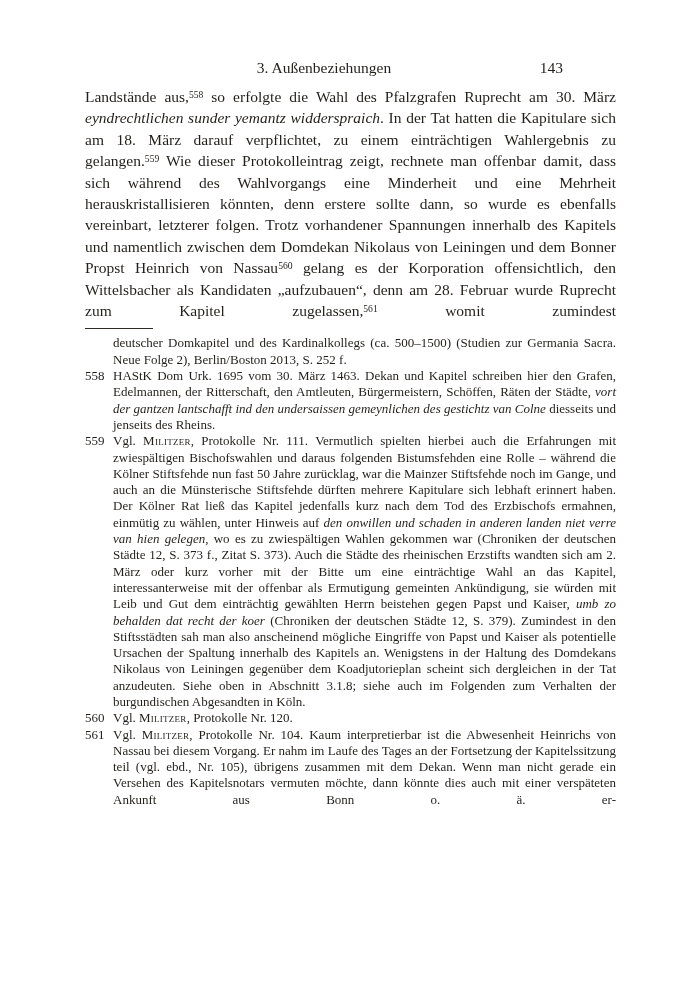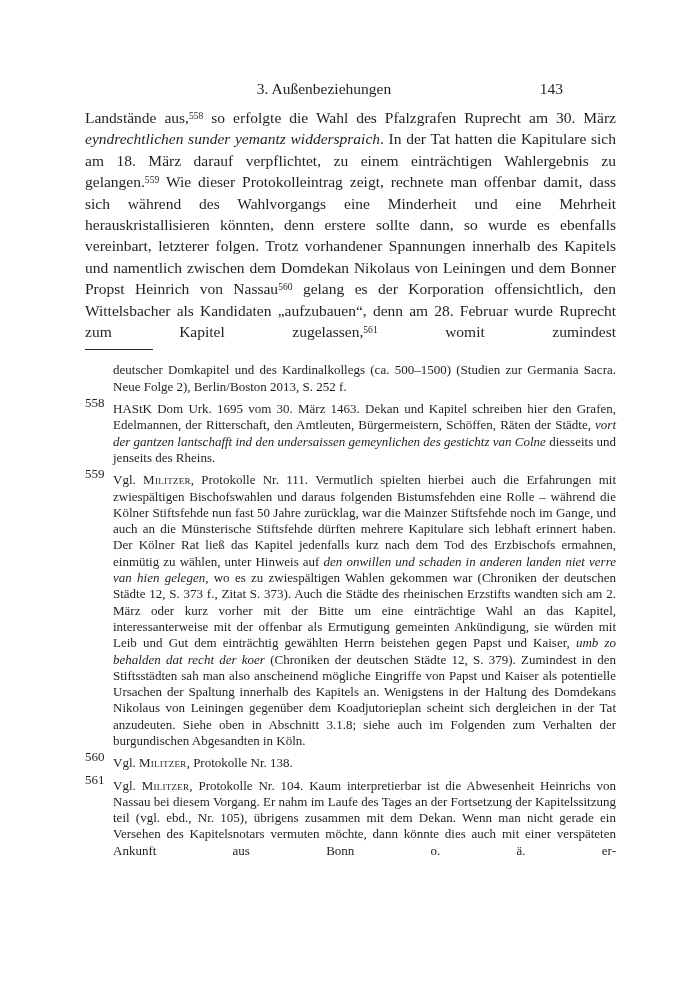--- a/index.html
+++ b/index.html
@@ -6,21 +6,21 @@
   html, body { background: #ffffff; }
   body {
     width: 700px; height: 988px;
     font-family: "Liberation Serif", "DejaVu Serif", serif;
     color: #221f1b;
     -webkit-font-smoothing: antialiased;
   }
   .page {
     position: relative;
     width: 700px; height: 988px;
-    padding: 78px 84px 0 85px;
+    padding: 57px 84px 0 85px;
     overflow: hidden;
     background: #ffffff;
   }
   .running-head {
     position: relative;
     width: 478px; height: 21px;
     font-size: 15.5px; line-height: 21px;
   }
   .chapter-title { text-align: center; }
   .folio { position: absolute; right: 0; top: 0; }
@@ -38,21 +38,21 @@
     width: 68px; height: 0;
     border-top: 1.2px solid #2e2a26;
   }
   .footnotes {
     margin-top: 6px;
     font-size: 13px;
     line-height: 16.3px;
   }
   .footnote { display: flex; }
   .fn-num { flex: 0 0 28px; width: 28px; }
-  .fn-text { flex: 1; text-align: justify; hyphens: auto; margin-top: 6px; }
+  .fn-text { flex: 1; text-align: justify; hyphens: auto; }
   .footnote:last-child .fn-text { text-align-last: justify; }
   .run-normal { font-style: normal; }
   .run-italic { font-style: italic; }
   .run-smallcaps { font-variant: small-caps; letter-spacing: 0.02em; }
   .run-superscript {
     font-size: 62%;
     position: relative;
     top: -0.42em;
     line-height: 0;
   }
@@ -82,21 +82,21 @@
     <span class="fn-text"><span class="run-normal">HAStK Dom Urk. 1695 vom 30. März 1463. Dekan und Kapitel schreiben hier den Grafen, Edelmannen, der Ritterschaft, den Amtleuten, Bürgermeistern, Schöffen, Räten der Städte, </span><span class="run-italic">vort der gantzen lantschafft ind den undersaissen gemeynlichen des gestichtz van Colne</span><span class="run-normal"> diesseits und jenseits des Rheins.</span></span>
   </div>
 
   <div class="footnote">
     <span class="fn-num">559</span>
     <span class="fn-text"><span class="run-normal">Vgl. </span><span class="run-smallcaps">Militzer</span><span class="run-normal">, Protokolle Nr. 111. Vermutlich spielten hierbei auch die Erfahrungen mit zwiespältigen Bischofswahlen und daraus folgenden Bistumsfehden eine Rolle – während die Kölner Stiftsfehde nun fast 50 Jahre zurücklag, war die Mainzer Stiftsfehde noch im Gange, und auch an die Münsterische Stiftsfehde dürften mehrere Kapitulare sich lebhaft erinnert haben. Der Kölner Rat ließ das Kapitel jedenfalls kurz nach dem Tod des Erzbischofs ermahnen, einmütig zu wählen, unter Hinweis auf </span><span class="run-italic">den onwillen und schaden in anderen landen niet verre van hien gelegen</span><span class="run-normal">, wo es zu zwiespältigen Wahlen gekommen war (Chroniken der deutschen Städte 12, S. 373 f., Zitat S. 373). Auch die Städte des rheinischen Erzstifts wandten sich am 2. März oder kurz vorher mit der Bitte um eine einträchtige Wahl an das Kapitel, interessanterweise mit der offenbar als Ermutigung gemeinten Ankündigung, sie würden mit Leib und Gut dem einträchtig gewählten Herrn beistehen gegen Papst und Kaiser, </span><span class="run-italic">umb zo behalden dat recht der koer</span><span class="run-normal"> (Chroniken der deutschen Städte 12, S. 379). Zumindest in den Stiftsstädten sah man also anscheinend mögliche Eingriffe von Papst und Kaiser als potentielle Ursachen der Spaltung innerhalb des Kapitels an. Wenigstens in der Haltung des Domdekans Nikolaus von Leiningen gegenüber dem Koadjutorieplan scheint sich dergleichen in der Tat anzudeuten. Siehe oben in Abschnitt 3.1.8; siehe auch im Folgenden zum Verhalten der burgundischen Abgesandten in Köln.</span></span>
   </div>
 
   <div class="footnote">
     <span class="fn-num">560</span>
-    <span class="fn-text"><span class="run-normal">Vgl. </span><span class="run-smallcaps">Militzer</span><span class="run-normal">, Protokolle Nr. 138.</span></span>
+    <span class="fn-text"><span class="run-normal">Vgl. </span><span class="run-smallcaps">Militzer</span><span class="run-normal">, Protokolle Nr. 120.</span></span>
   </div>
 
   <div class="footnote">
     <span class="fn-num">561</span>
     <span class="fn-text"><span class="run-normal">Vgl. </span><span class="run-smallcaps">Militzer</span><span class="run-normal">, Protokolle Nr. 104. Kaum interpretierbar ist die Abwesenheit Heinrichs von Nassau bei diesem Vorgang. Er nahm im Laufe des Tages an der Fortsetzung der Kapitelssitzung teil (vgl. ebd., Nr. 105), übrigens zusammen mit dem Dekan. Wenn man nicht gerade ein Versehen des Kapitelsnotars vermuten möchte, dann könnte dies auch mit einer verspäteten Ankunft aus Bonn o. ä. er-</span></span>
   </div>
 </div>
 
 </div>
 

